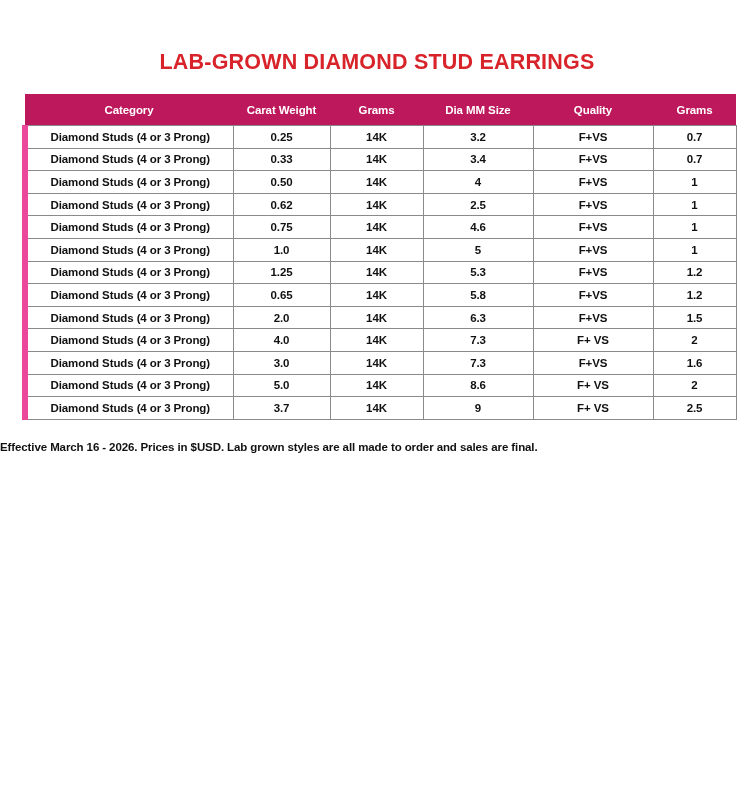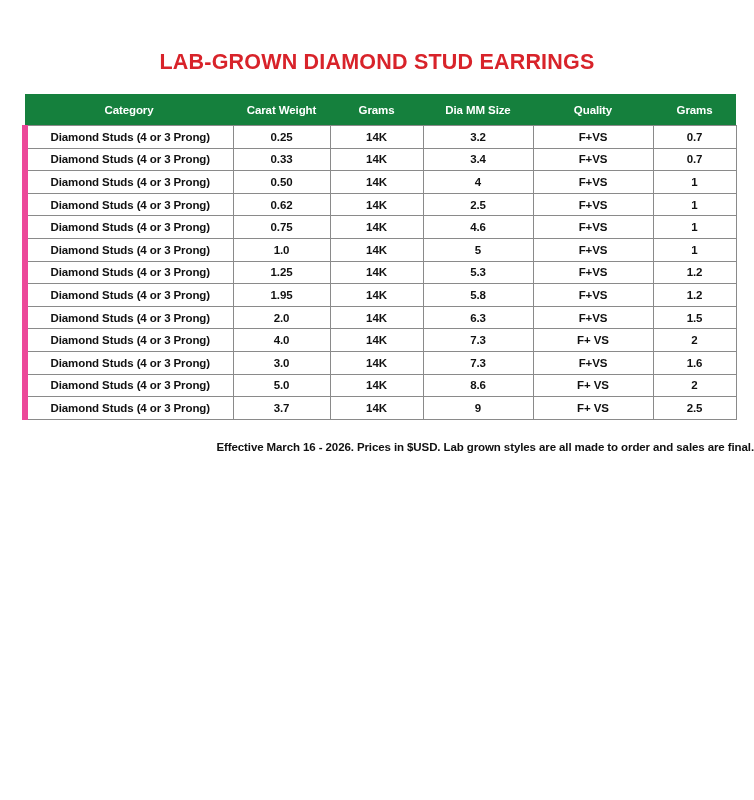--- a/index.html
+++ b/index.html
@@ -44,21 +44,21 @@
     width: 711px;
     border-collapse: collapse;
     table-layout: fixed;
     font-family: "Liberation Sans", sans-serif;
   }
   table.price-table thead tr {
     background: #0a0a0a;
   }
   table.price-table thead th {
     color: #ffffff;
-    background: #15803d;
+    background: #be185d;
     font-size: 11.5px;
     font-weight: bold;
     text-align: center;
     height: 31px;
     padding: 0 2px;
     border: none;
     letter-spacing: -0.1px;
     white-space: nowrap;
   }
   table.price-table tbody td {
@@ -87,21 +87,21 @@
   col.c-metal    { width: 93px; }
   col.c-dia      { width: 110px; }
   col.c-quality  { width: 120px; }
   col.c-grams    { width: 83px; }
 
   .footnote {
     position: absolute;
     left: 0;
     top: 441px;
     width: 754px;
-    text-align: right;
+    text-align: left;
     font-size: 11.5px;
     font-weight: bold;
     color: #111111;
     letter-spacing: -0.1px;
     white-space: nowrap;
   }
 </style>
 </head>
 <body>
 
@@ -181,21 +181,21 @@
           <tr>
             <td>Diamond Studs (4 or 3 Prong)</td>
             <td>1.25</td>
             <td>14K</td>
             <td>5.3</td>
             <td>F+VS</td>
             <td>1.2</td>
           </tr>
           <tr>
             <td>Diamond Studs (4 or 3 Prong)</td>
-            <td>1.95</td>
+            <td>0.65</td>
             <td>14K</td>
             <td>5.8</td>
             <td>F+VS</td>
             <td>1.2</td>
           </tr>
           <tr>
             <td>Diamond Studs (4 or 3 Prong)</td>
             <td>2.0</td>
             <td>14K</td>
             <td>6.3</td>

